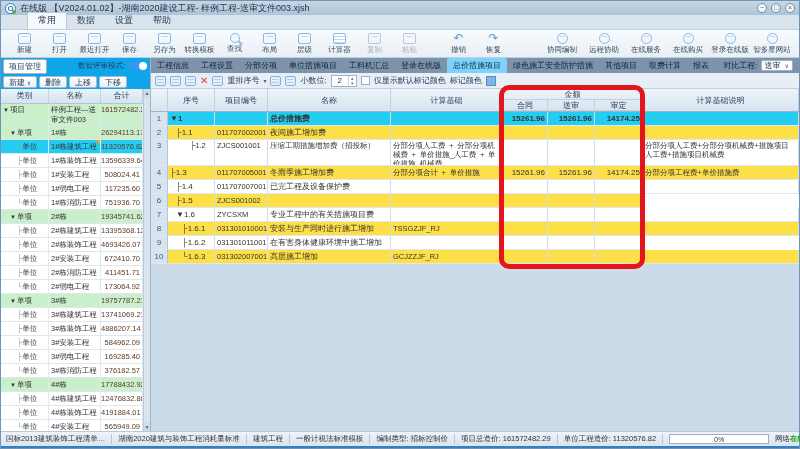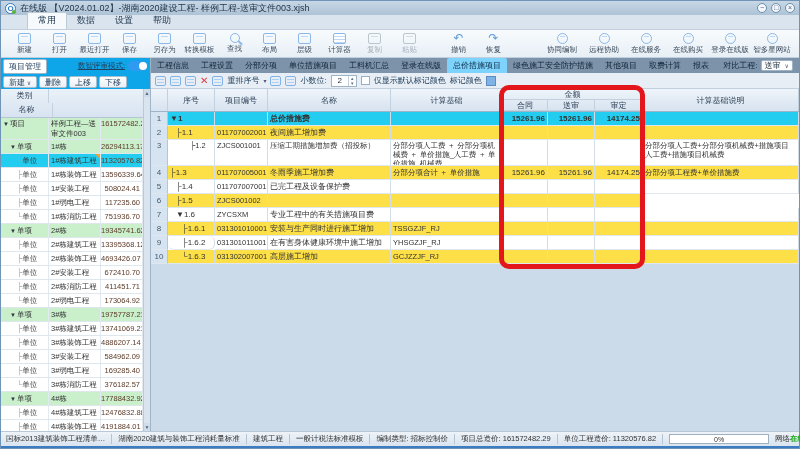--- a/index.html
+++ b/index.html
@@ -39,29 +39,29 @@
   .toolbar-right{margin-left:auto;display:flex;}
   .toolbar-right .tbtn{width:42px;}
   .toolbar-right .tbi{border-radius:50%;width:11px;height:11px;}
 
   
   .work{flex:1;display:flex;min-height:0;}
   
   .lpanel{width:150px;flex:0 0 150px;border-right:1px solid #9fb4c6;background:#0ea5e9;display:flex;flex-direction:column;}
   .lp-top{height:16px;display:flex;align-items:center;padding:0 2px;gap:3px;}
   .pmbtn{font-size:8px;background:#fff;border:1px solid #9fb6c9;border-radius:2px;padding:1px 5px;color:#23405c;}
-  .revlbl{font-size:7.5px;color:#23405c;margin-left:auto;white-space:nowrap;text-decoration:underline;}
+  .revlbl{font-size:7.5px;color:#23405c;margin-left:auto;white-space:nowrap;}
   .toggle{width:20px;height:10px;border-radius:5px;background:#2e9bf0;position:relative;flex:0 0 auto;}
   .toggle::after{content:"";position:absolute;right:1px;top:1px;width:8px;height:8px;border-radius:50%;background:#fff;}
   .lp-btns{height:15px;display:flex;align-items:center;gap:2px;padding:0 2px;}
   .sbtn{font-size:8px;background:linear-gradient(#fff,#e9f0f6);border:1px solid #a8bccd;border-radius:2px;padding:0 5px;height:12px;line-height:11px;color:#23405c;white-space:nowrap;}
   .caret{font-size:6px;color:#557;}
   .treewrap{flex:1;display:flex;min-height:0;}
   .treecols{flex:1;display:flex;flex-direction:column;min-width:0;}
-  .thead{height:29px;display:flex;background:linear-gradient(#eaf1f8,#d7e3f0);border-bottom:1px solid #b5c5d5;flex-direction:column;}
+  .thead{height:15px;display:flex;background:linear-gradient(#eaf1f8,#d7e3f0);border-bottom:1px solid #b5c5d5;}
   .thead div{font-size:8px;color:#2a3d52;text-align:center;line-height:14px;border-right:1px solid #c3d1de;overflow:hidden;}
   .tc1{width:48px;}.tc2{width:52px;}.tc3{flex:1;}
   .tbody{flex:1;overflow:hidden;background:#fdfdfd;}
   .trow{display:flex;height:14px;border-bottom:1px solid #dfe7ee;background:#fff;}
   .trow.tall{height:22px;}
   .trow.green{background:#c9efcb;}
   .trow.cyansel{background:#22cdf0;}
   .trow div{font-size:7.5px;color:#333;line-height:13px;border-right:1px solid #e2e9f0;overflow:hidden;white-space:nowrap;}
   .trow.tall div{white-space:normal;line-height:10px;padding-top:1px;}
   .tcell1{width:48px;padding-left:2px;}
@@ -512,24 +512,23 @@
             <div class="gc small">031301010001</div>
             <div class="gc">安装与生产同时进行施工增加</div>
             <div class="gc small">TSSGZJF_RJ</div>
             <div class="gc num"></div>
             <div class="gc num"></div>
             <div class="gc num"></div>
             <div class="gc small"></div>
           </div>
           <div class="grow">
             <div class="gc rn">9</div>
-            <div class="gc" style="padding-left: 14px; border-radius: 6px;">├1.6.2</div>
+            <div class="gc" style="padding-left: 14px;">├1.6.2</div>
             <div class="gc small">031301011001</div>
             <div class="gc">在有害身体健康环境中施工增加</div>
-            <div class="gc small">YHSGZJF_RJ</div>
             <div class="gc num"></div>
             <div class="gc num"></div>
             <div class="gc num"></div>
             <div class="gc small"></div>
           </div>
           <div class="grow alt">
             <div class="gc rn">10</div>
             <div class="gc" style="padding-left: 14px;">└1.6.3</div>
             <div class="gc small">031302007001</div>
             <div class="gc">高层施工增加</div>

